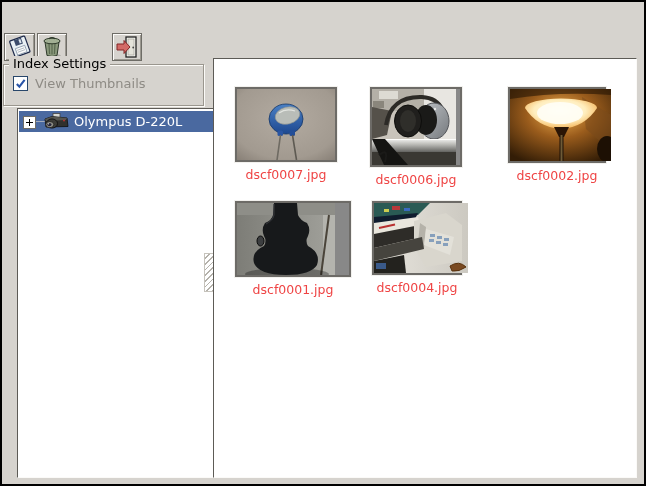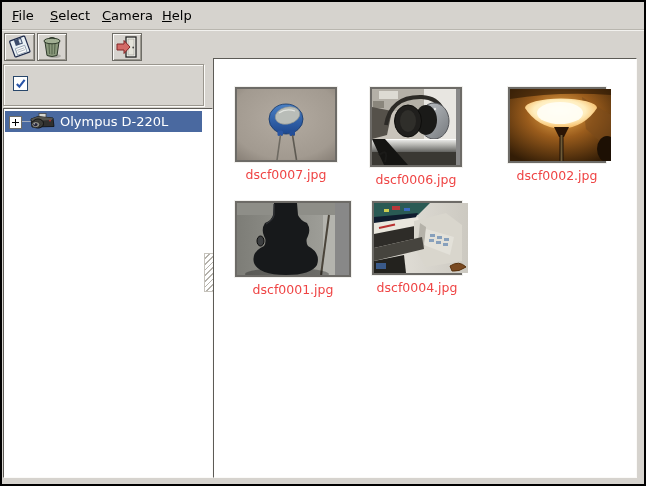--- a/index.html
+++ b/index.html
@@ -39,21 +39,21 @@
   }
   .check-row{position:absolute;left:9px;top:11px;display:flex;align-items:center;}
   .checkbox{
     width:13px;height:13px;background:#fff;border:1px solid #29476b;
     display:flex;align-items:center;justify-content:center;
   }
   .checkbox svg{display:block;}
   .check-label{margin-left:7px;font-size:13px;color:#8e8b85;}
   
   .tree{
-    position:absolute;left:1px;top:106px;width:200px;height:368px;
+    position:absolute;left:15px;top:106px;width:200px;height:368px;
     background:#fff;
     border:1px solid;border-color:#5d5b56 #fbfaf8 #fbfaf8 #5d5b56;padding-left:8px;
   }
   .tree-row{
     position:absolute;left:1px;top:2px;width:197px;height:21px;
     background:var(--selection,#4a69a0);
     display:flex;align-items:center;
   }
   .tree-connector{position:absolute;left:9px;top:10px;width:18px;height:1px;background:#c8c8c8;opacity:.7;}
   .expander{
@@ -85,26 +85,20 @@
   .thumb-frame svg{display:block;}
   .thumb-label{
     width:max-content;margin:5px auto 0;font-size:12.5px;color:#ef4444;white-space:nowrap;
   }
 </style>
 </head>
 <body>
 
 <div class="window">
 
-  <div class="menubar">
-    <div class="menu-item" style="left:5px">File</div>
-    <div class="menu-item" style="left:43px">Select</div>
-    <div class="menu-item" style="left:95px">Camera</div>
-    <div class="menu-item" style="left:155px">Help</div>
-  </div>
 
   <button class="tool-btn" style="left:2px;width:31px" title="">
     <span>
       <svg width="24" height="24" viewBox="0 0 24 24">
         <g transform="rotate(-20 12 12)">
           <rect x="4" y="3" width="16" height="17" rx="1" fill="#e9f0f4" stroke="#1e2a4a" stroke-width="1.2"></rect>
           <rect x="8.5" y="3.6" width="7.5" height="6" fill="#3c4c6c"></rect>
           <rect x="13" y="4.6" width="2" height="4" fill="#dfe8ee"></rect>
           <rect x="7" y="12" width="10" height="6.8" fill="#fcfcfc" stroke="#8a9aaa" stroke-width="0.8"></rect>
           <line x1="8.2" y1="14.2" x2="15.8" y2="14.2" stroke="#99a6b0" stroke-width="0.7"></line>
@@ -131,28 +125,30 @@
       <svg width="24" height="24" viewBox="0 0 24 24">
         <rect x="11" y="2" width="10" height="20" fill="#f6f6f0" stroke="#222" stroke-width="1.3"></rect>
         <rect x="13" y="4" width="6" height="16" fill="#e4e3da" stroke="#9a978f" stroke-width="0.6"></rect>
         <circle cx="18.2" cy="12.5" r="0.9" fill="#444"></circle>
         <polygon points="2,9 9,9 9,5.5 15,12 9,18.5 9,15 2,15" fill="#d26a66" stroke="#842626" stroke-width="1"></polygon>
       </svg>
     </span>
   </button>
 
   <div class="index-frame">
+    <div class="index-frame-title">Index Settings</div>
     <div class="check-row">
       <span class="checkbox">
         <span>
           <svg width="11" height="11" viewBox="0 0 12 12">
             <polyline points="2,6.5 4.8,9.5 10.5,2" fill="none" stroke="#2a55a8" stroke-width="2.3"></polyline>
           </svg>
         </span>
       </span>
+      <span class="check-label">View Thumbnails</span>
     </div>
   </div>
 
   <div class="tree">
     <div class="tree-row">
       <span class="tree-connector"></span>
       <span class="expander">
         <svg width="9" height="9" viewBox="0 0 9 9">
           <line x1="1" y1="4.5" x2="8" y2="4.5" stroke="#000" stroke-width="1"></line>
           <line x1="4.5" y1="1" x2="4.5" y2="8" stroke="#000" stroke-width="1"></line>

